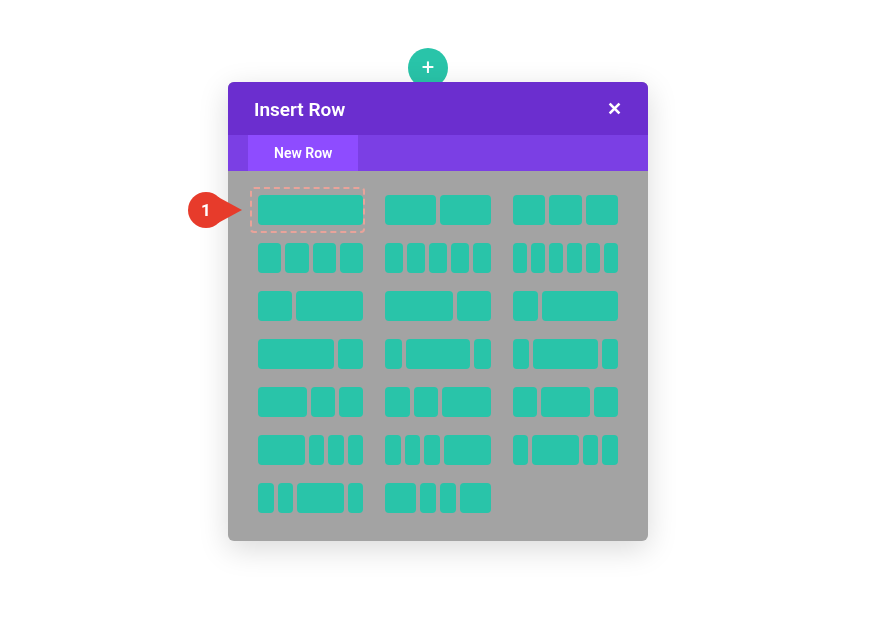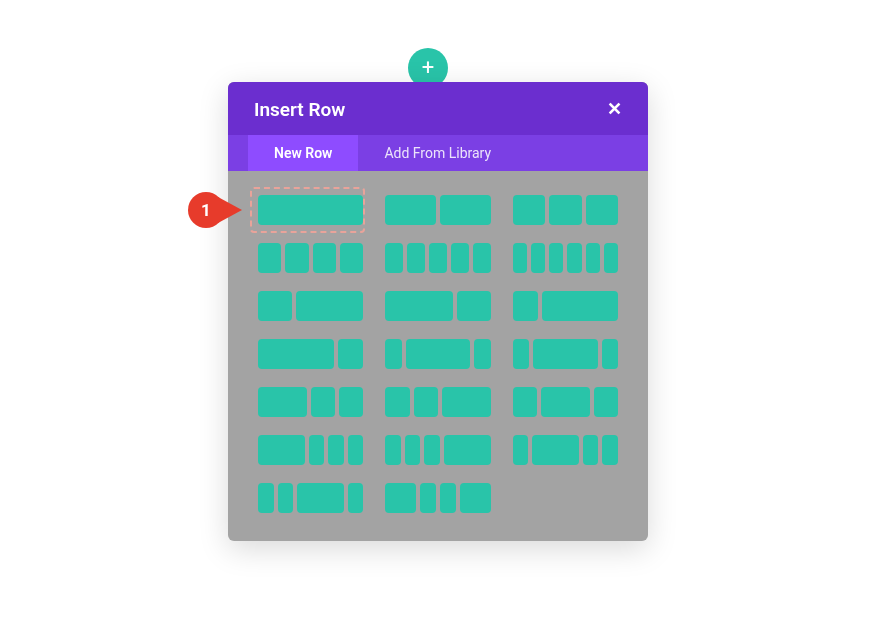--- a/index.html
+++ b/index.html
@@ -140,21 +140,20 @@
 </div>
 
 <div class="modal">
   <div class="modal-header">
     <div class="modal-title">Insert Row</div>
     <button class="close-btn">
       <span>✕</span>
     </button>
     <div class="tab-bar">
       <div class="tab active">New Row</div>
-      <div class="tab inactive">Add From Library</div>
     </div>
   </div>
   <div class="layouts" id="layouts">
       <div class="layout">
         <div class="col" style="flex: 1 1 0%;"></div>
       </div>
       <div class="layout">
         <div class="col" style="flex: 1 1 0%;"></div>
         <div class="col" style="flex: 1 1 0%;"></div>
       </div>

